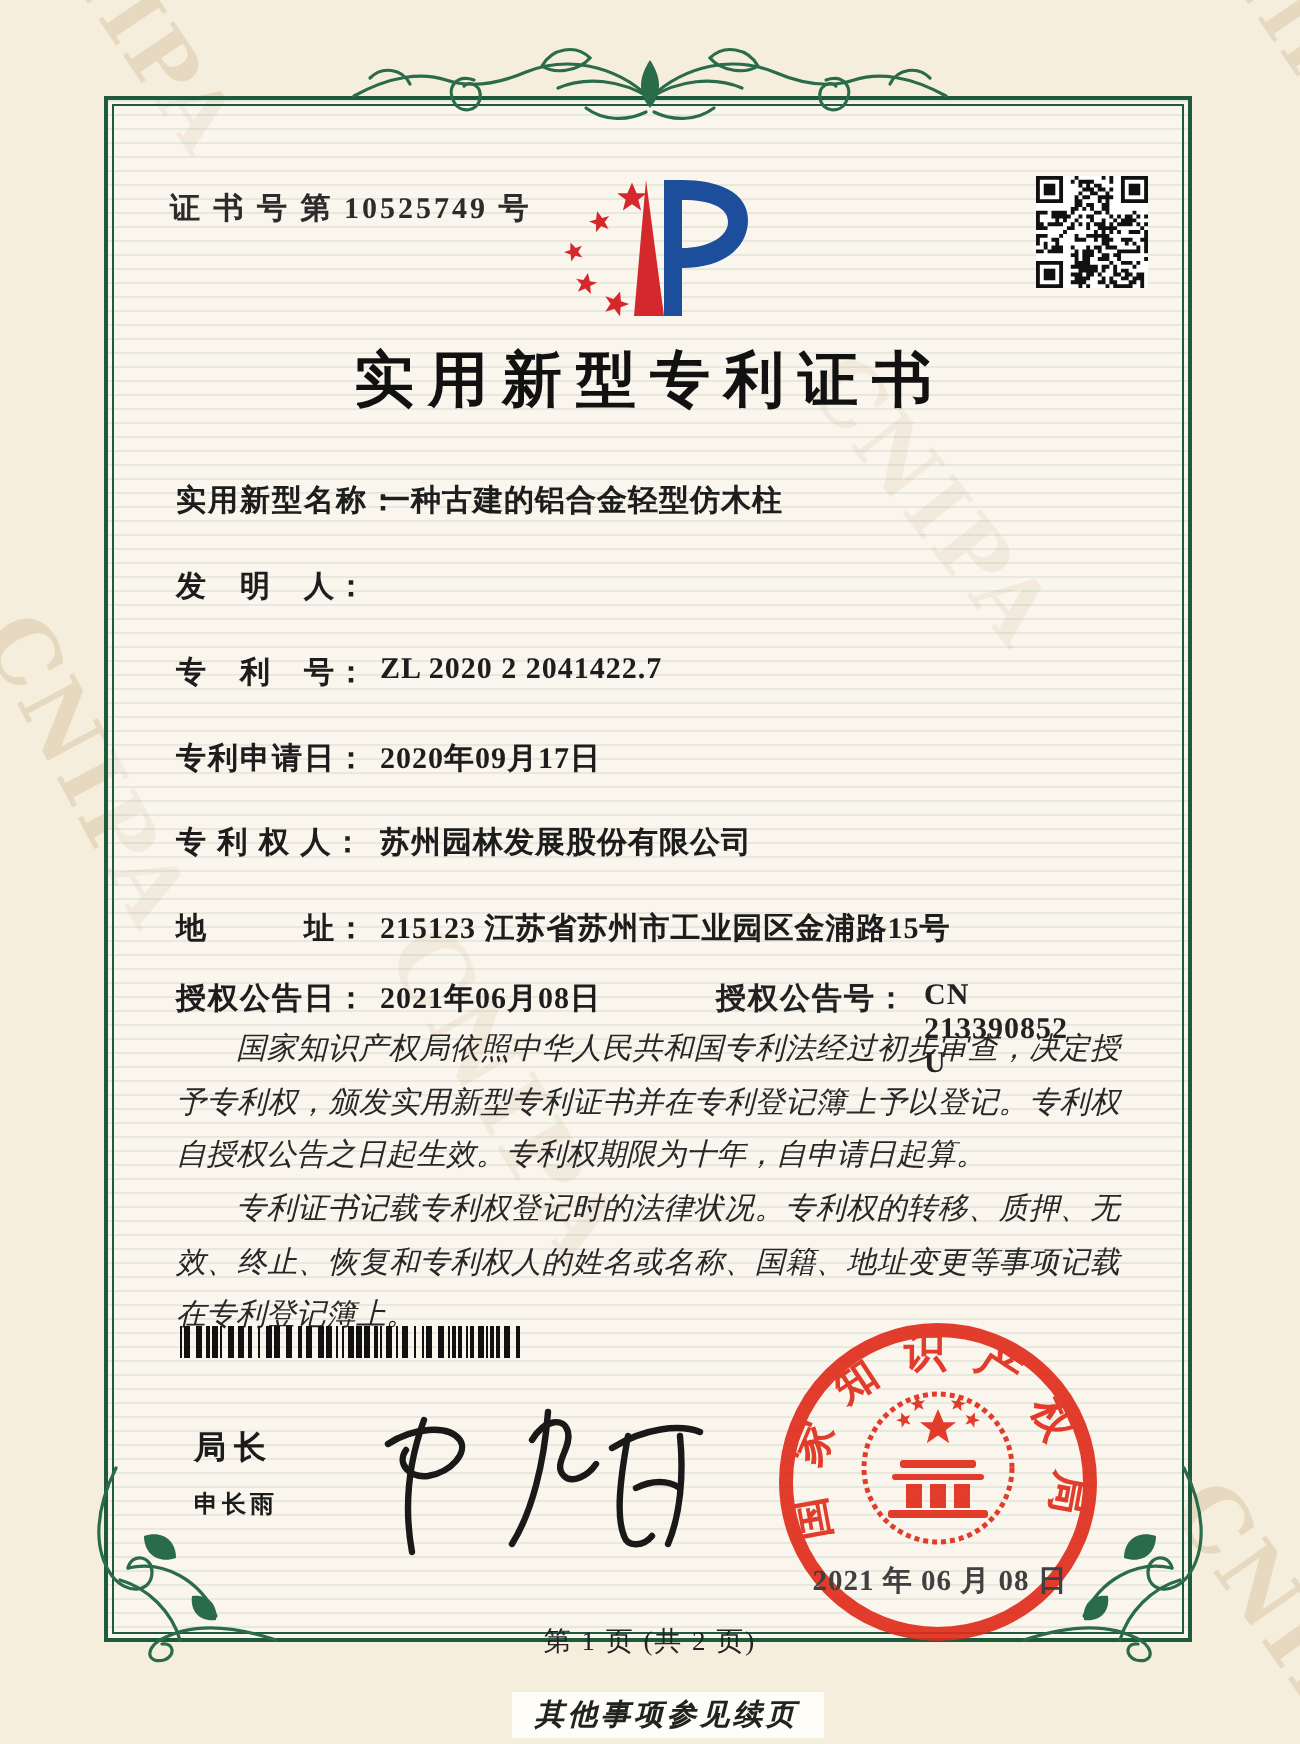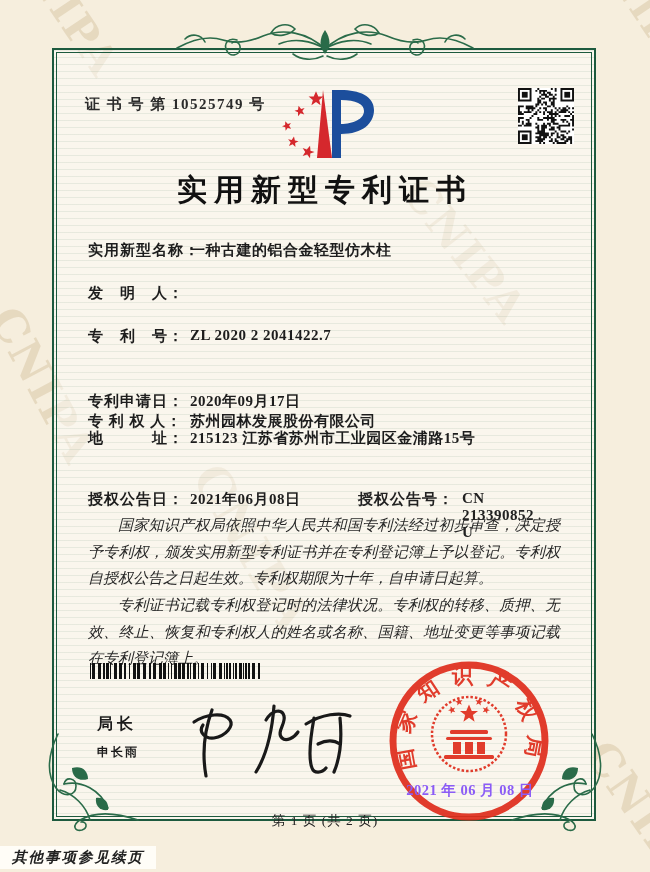--- a/index.html
+++ b/index.html
@@ -45,23 +45,23 @@
            font-style:italic; text-align:justify; color:#272727; }
   .paras p { text-indent:2em; }
   .barcode { left:90px; top:663px; width:172px; height:16px; }
   .sign-title { left:97px; top:714px; font-size:16px; font-weight:bold; letter-spacing:4px;
                 font-family:Liberation Mono, monospace; color:#1c1c1c; }
   .sign-name  { left:97px; top:744px; font-size:12px; font-weight:bold; letter-spacing:2px;
                 font-family:"Liberation Sans","DejaVu Sans",sans-serif; color:#1c1c1c; }
   .signature { left:178px; top:688px; z-index:5; }
   .seal { left:386px; top:658px; width:166px; height:166px; z-index:5; }
   .seal-date { left:392px; top:781px; width:156px; text-align:center; font-size:14.5px;
-               font-weight:bold; color:#8b5cf6; z-index:6; letter-spacing:.5px; }
+               font-weight:bold; color:#404040; z-index:6; letter-spacing:.5px; }
   .page-no { left:0; right:0; top:812px; text-align:center; font-size:13.5px; color:#222; letter-spacing:1px; }
-  .footer-note { left:0; right:0; top:846px; text-align:left; z-index:5; }
+  .footer-note { left:17px; right:0; top:846px; text-align:center; z-index:5; }
   .footer-note span { display:inline-block; background:#fffdf7; padding:2px 12px;
                       font-size:14.5px; font-style:italic; font-weight:600; color:#222; letter-spacing:2px; }
   .logo { left:266px; top:84px; z-index:5; }
   .qr { left:518px; top:88px; z-index:5; }
   .seal-ring-text { font-size:21px; font-weight:bold; letter-spacing:13px;
                     font-family:"Liberation Serif",serif; }
 </style>
 </head>
 <body>
 
@@ -156,29 +156,29 @@
   <span class="flabel">实用新型名称：</span>
   <span class="fvalue">一种古建的铝合金轻型仿木柱</span>
 </div>
 <div class="abs field-row" style="top:284px;">
   <span class="flabel">发　明　人：</span>
 </div>
 <div class="abs field-row" style="top:327px;">
   <span class="flabel">专　利　号：</span>
   <span class="fvalue">ZL 2020 2 2041422.7</span>
 </div>
-<div class="abs field-row" style="top:392px;">
+<div class="abs field-row" style="top:370px;">
   <span class="flabel">专利申请日：</span>
   <span class="fvalue">2020年09月17日</span>
 </div>
 <div class="abs field-row" style="top:412px;">
   <span class="flabel">专 利 权 人：</span>
   <span class="fvalue">苏州园林发展股份有限公司</span>
 </div>
-<div class="abs field-row" style="top:429px;">
+<div class="abs field-row" style="top:455px;">
   <span class="flabel">地　　　址：</span>
   <span class="fvalue">215123 江苏省苏州市工业园区金浦路15号</span>
 </div>
 <div class="abs field-row" style="top:490px;">
   <span class="flabel">授权公告日：</span>
   <span class="fvalue">2021年06月08日</span>
   <span class="flabel2">授权公告号：</span>
   <span class="fvalue2">CN 213390852 U</span>
 </div>
 

